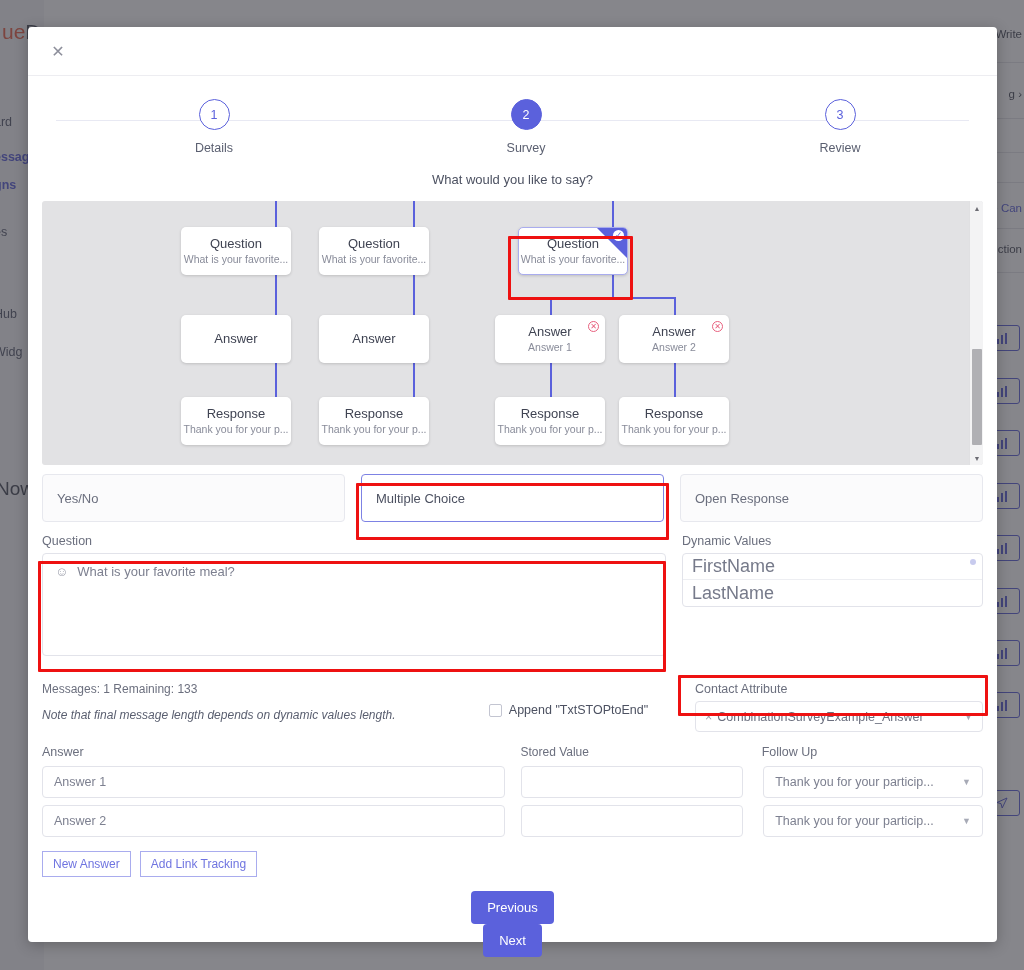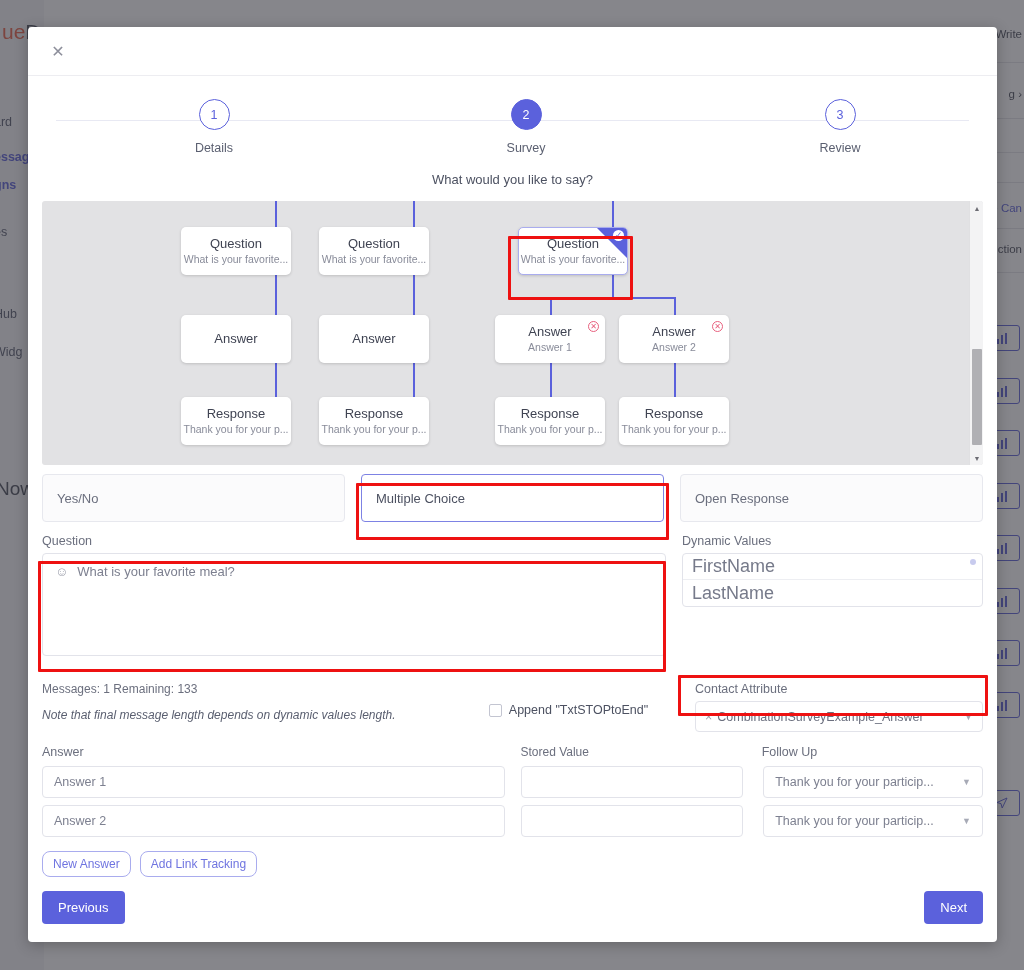--- a/index.html
+++ b/index.html
@@ -201,25 +201,25 @@
     display: flex; align-items: center; padding: 0 11px; font-size: 12.5px; color: #7d8090;
   }
   .inp.answer { width: 464px; }
   .inp.stored { width: 222px; margin-left: 16px; }
   .inp.follow { width: 220px; margin-left: 20px; }
   .inp.follow .val { flex: 1 1 auto; white-space: nowrap; overflow: hidden; }
 
   
   .btn-row { display: flex; gap: 9px; margin-top: 14px; }
   .btn-outline {
-    border: 1px solid #a9acee; border-radius: 8px; background: #fff;
+    border: 1px solid #a9acee; border-radius: 0; background: #fff;
     color: #6f74e0; font-size: 12px; padding: 5px 10px; cursor: pointer;
     font-family: "Liberation Sans", sans-serif;
   }
-  .footer-row { display: flex; align-items: center; margin-top: 14px; }
+  .footer-row { display: flex; align-items: center; margin-top: 14px; flex-direction: column; }
   .btn-primary {
     background: #5b61dc; color: #fff; border: none; border-radius: 4px;
     font-size: 13px; padding: 9px 16px; cursor: pointer;
     font-family: "Liberation Sans", sans-serif;
   }
   .spacer { flex: 1 1 auto; }
 </style>
 </head>
 <body>
 

